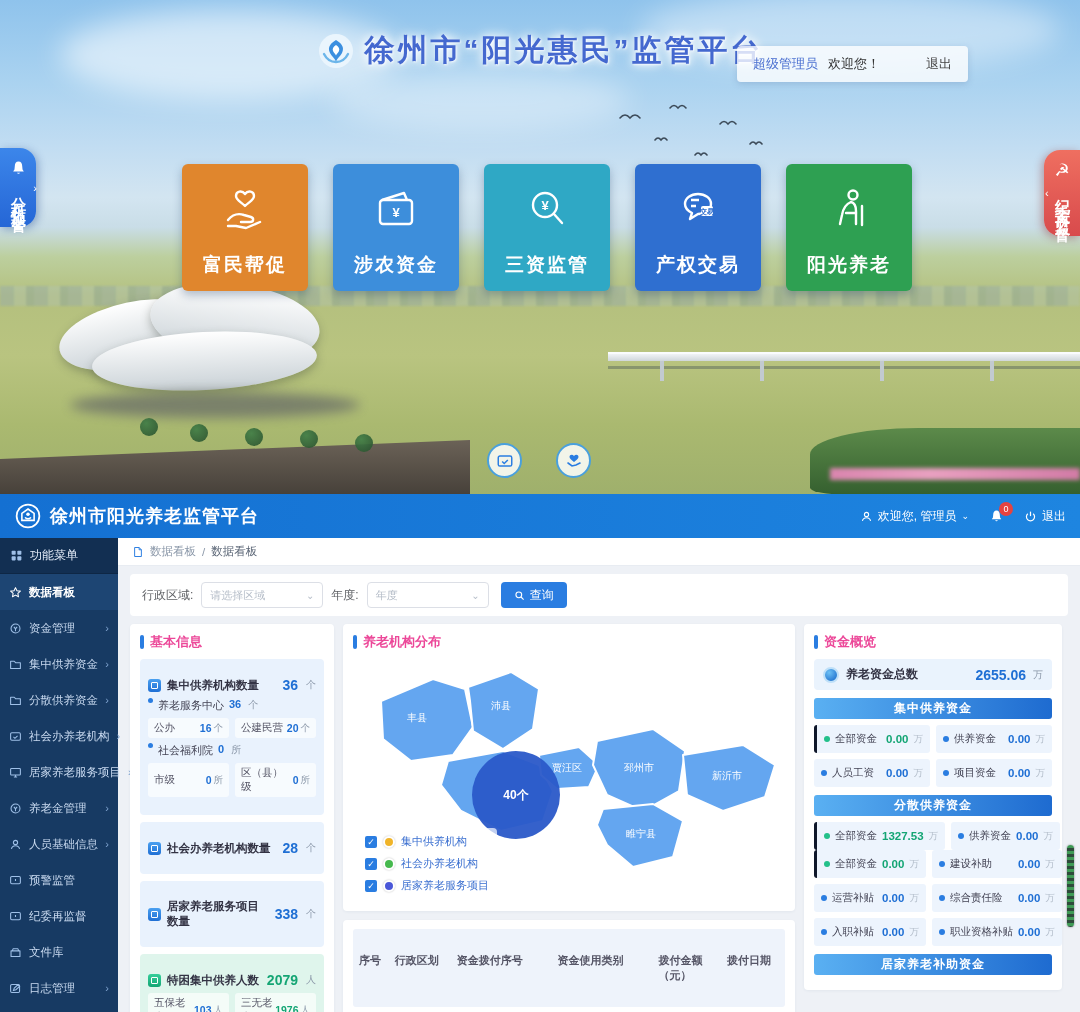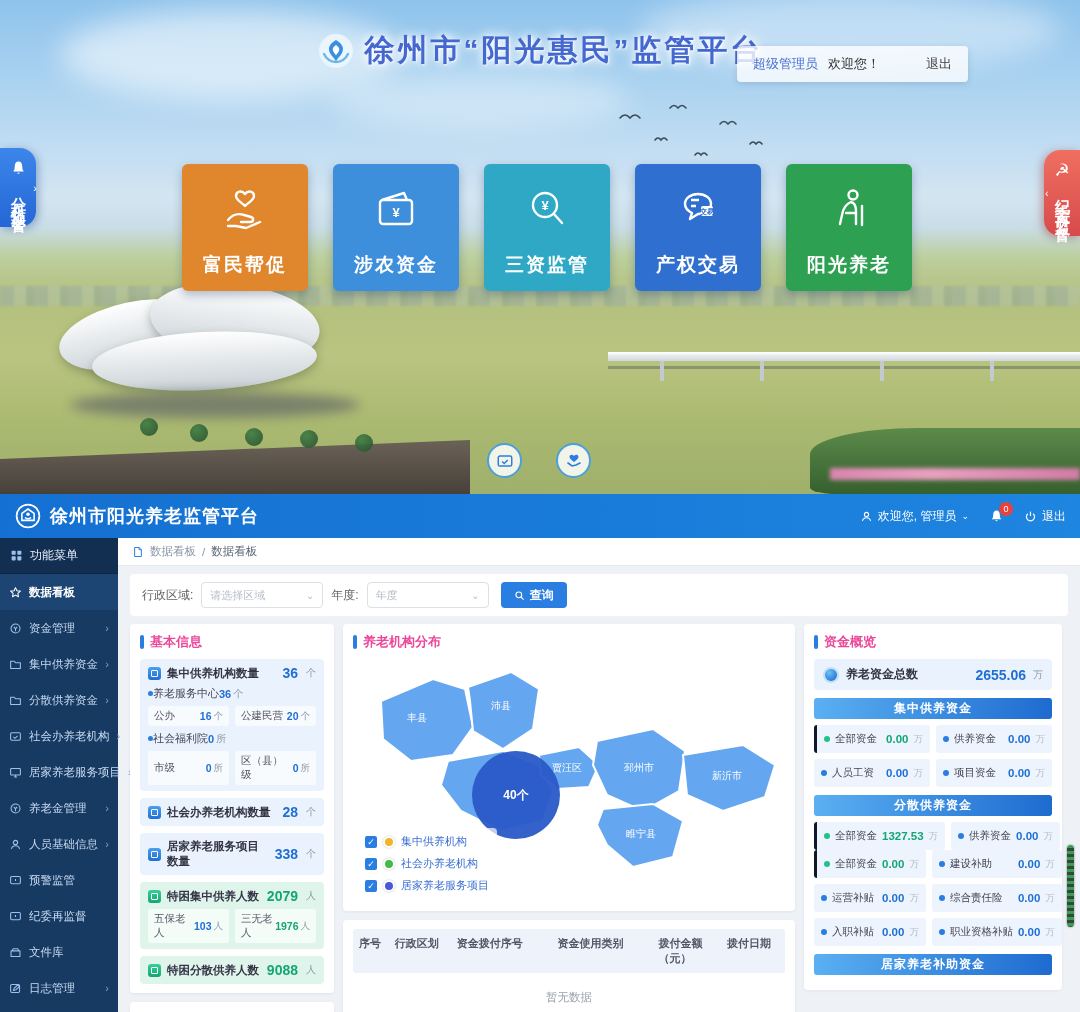--- a/index.html
+++ b/index.html
@@ -72,57 +72,57 @@
   .side-item.active { color:#fff; font-weight:bold; background:#1d4573; }
   .si { width:13px; height:13px; flex-shrink:0; color:#9fc0e8; }
   .side-item.active .si { color:#fff; }
 
   .content { flex:1; display:flex; flex-direction:column; overflow:hidden; }
   .crumbbar { height:28px; background:#fff; display:flex; align-items:center; gap:6px; padding:0 14px; font-size:11.5px; color:#8a97a8; border-bottom:1px solid #e8ecf2; }
   .crumbbar .cur { color:#5a6575; }
   .filterbar { margin:8px 12px 0; background:#fff; border-radius:4px; padding:8px 12px; display:flex; align-items:center; gap:8px; font-size:12px; color:#606266; }
   .fake-select { width:122px; height:26px; border:1px solid #dcdfe6; border-radius:4px; background:#fff; display:flex; align-items:center; padding:0 8px; color:#b6bec9; font-size:11px; cursor:pointer; }
   .fake-select .chev { margin-left:auto; color:#b6bec9; font-size:10px; }
-  .btn-query { height:26px; padding:0 13px; background:#2a7de1; border-radius:4px; color:#fff; font-size:12px; display:flex; align-items:center; gap:5px; cursor:pointer; margin-left:4px;font-weight:bold; }
+  .btn-query { height:26px; padding:0 13px; background:#2a7de1; border-radius:4px; color:#fff; font-size:12px; display:flex; align-items:center; gap:5px; cursor:pointer; margin-left:4px; }
 
   .maingrid { display:grid; grid-template-columns:204px 452px 258px; gap:9px; padding:8px 12px 0; flex:1; overflow:hidden; align-items:start; }
   .colwrap { display:flex; flex-direction:column; gap:9px; }
   .panel { background:#fff; border-radius:4px; padding:9px 10px; box-shadow:0 1px 3px rgba(30,60,110,.06); }
   .ptitle { display:flex; align-items:center; gap:6px; font-size:13px; font-weight:bold; color:#ec4899; margin-bottom:8px; }
   .ptitle::before { content:""; width:4px; height:14px; background:#2a7de1; border-radius:2px; }
 
   
-  .bi-card { background:#e9f2fd; border-radius:4px; padding:6px 8px; margin-bottom:7px; }
+  .bi-card { background:#e9f2fd; border-radius:4px; padding:18px 8px; margin-bottom:7px; }
   .bi-card.green { background:#dff5ec; }
   .bi-head { display:flex; align-items:center; gap:6px; font-size:11.5px; font-weight:bold; color:#334; }
   .bi-ico { width:13px; height:13px; border-radius:3px; background:linear-gradient(180deg,#4aa0f0,#1f6fd4); flex-shrink:0; display:flex; align-items:center; justify-content:center; }
   .bi-ico::after { content:""; width:5px; height:5px; border:1px solid #fff; border-radius:1px; }
   .green .bi-ico { background:linear-gradient(180deg,#35cf9a,#14a574); }
   .bi-val { margin-left:auto; color:#1f6fd4; font-size:14px; font-weight:bold; }
   .green .bi-val { color:#14a574; }
   .bi-unit { font-size:10px; color:#8a97a8; font-weight:normal; margin-left:2px; }
-  .bi-bullet { display:flex; align-items:center; font-size:11px; color:#445; margin-top:5px; }
+  .bi-bullet { display:flex; gap:5px; font-size:11px; color:#445; margin-top:5px; }
   .bi-bullet .dot { width:5px; height:5px; border-radius:50%; background:#2a7de1; }
   .bi-bullet b { color:#1f6fd4; }
   .chip-row { display:flex; gap:6px; margin-top:5px; }
   .chip { flex:1; background:rgba(255,255,255,.65); border-radius:3px; padding:3px 6px; font-size:10.5px; color:#556; display:flex; align-items:center; }
   .chip b { margin-left:auto; color:#1f6fd4; }
   .chip b.gr { color:#14a574; }
   .chip .u { color:#8a97a8; font-weight:normal; margin-left:2px; font-size:9.5px; }
 
   
   .map-panel { position:relative; height:287px; }
   .map-legend { position:absolute; left:14px; bottom:12px; display:flex; flex-direction:column; gap:7px; background:rgba(255,255,255,.7); padding:6px 8px; border-radius:4px; }
   .ml-row { display:flex; align-items:center; gap:6px; font-size:11px; color:#3a6fd0; }
   .cbx { width:12px; height:12px; background:#2a7de1; border-radius:2px; color:#fff; font-size:9px; display:flex; align-items:center; justify-content:center; cursor:pointer; }
   .pin { width:12px; height:12px; border-radius:50%; border:2px solid #fff; box-shadow:0 0 2px rgba(0,0,0,.25); }
 
   
   .tbl { font-size:11px; color:#555; }
-  .tbl-head { display:flex; background:#eef3fb; font-weight:bold; padding:7px 6px; border-radius:3px; color:#556; }
+  .tbl-head { display:flex; background:#eef3fb; font-weight:bold; padding:24px 6px; border-radius:3px; color:#556; }
   .tbl-empty { text-align:center; color:#9aa3ad; padding:17px 0 10px; font-size:11.5px; }
   .th1{flex:.55}.th2{flex:.95}.th3{flex:1.55}.th4{flex:1.55}.th5{flex:1.05}.th6{flex:.8}
 
   
   .fund-total { background:#eaf3fd; border-radius:4px; padding:7px 9px; display:flex; align-items:center; gap:7px; font-size:12px; font-weight:bold; color:#334; }
   .fund-total .coin { width:16px; height:16px; border-radius:50%; background:radial-gradient(circle at 35% 30%,#6cc0f5,#1565c8); border:2px solid #bfe0f8; }
   .fund-total .fv { margin-left:auto; color:#1f6fd4; font-size:14px; }
   .fund-total .fu { color:#8a97a8; font-size:10px; font-weight:normal; }
   .sect-head { margin:8px 0 6px; height:21px; border-radius:3px; background:linear-gradient(90deg,#5ab0f2,#1e6bd0); color:#fff; font-size:12px; font-weight:bold; display:flex; align-items:center; justify-content:center; letter-spacing:1px; }
   .cells { display:grid; grid-template-columns:1fr 1fr; gap:6px; }

